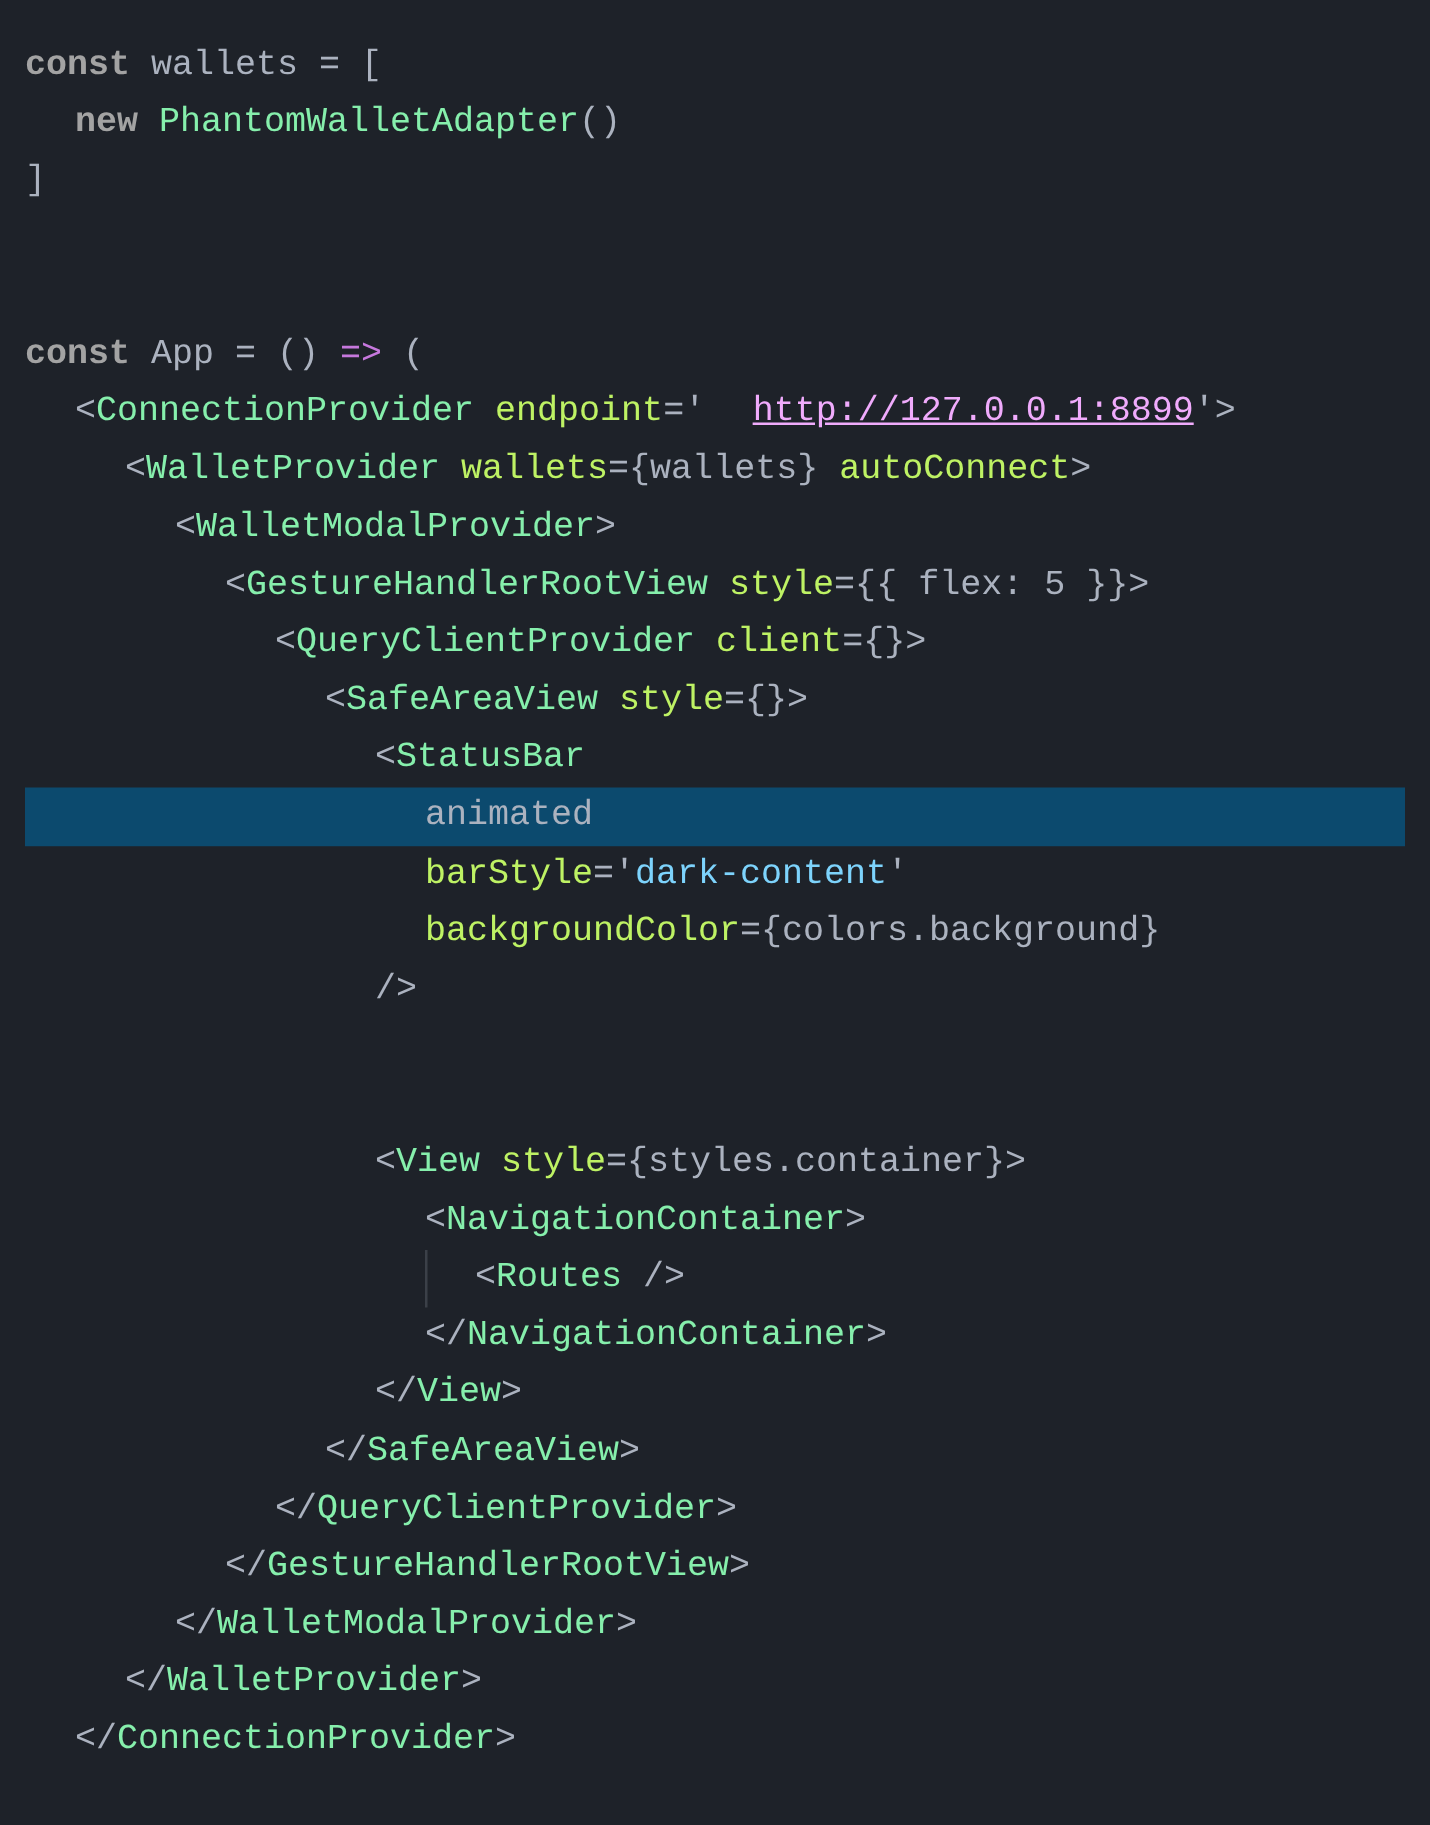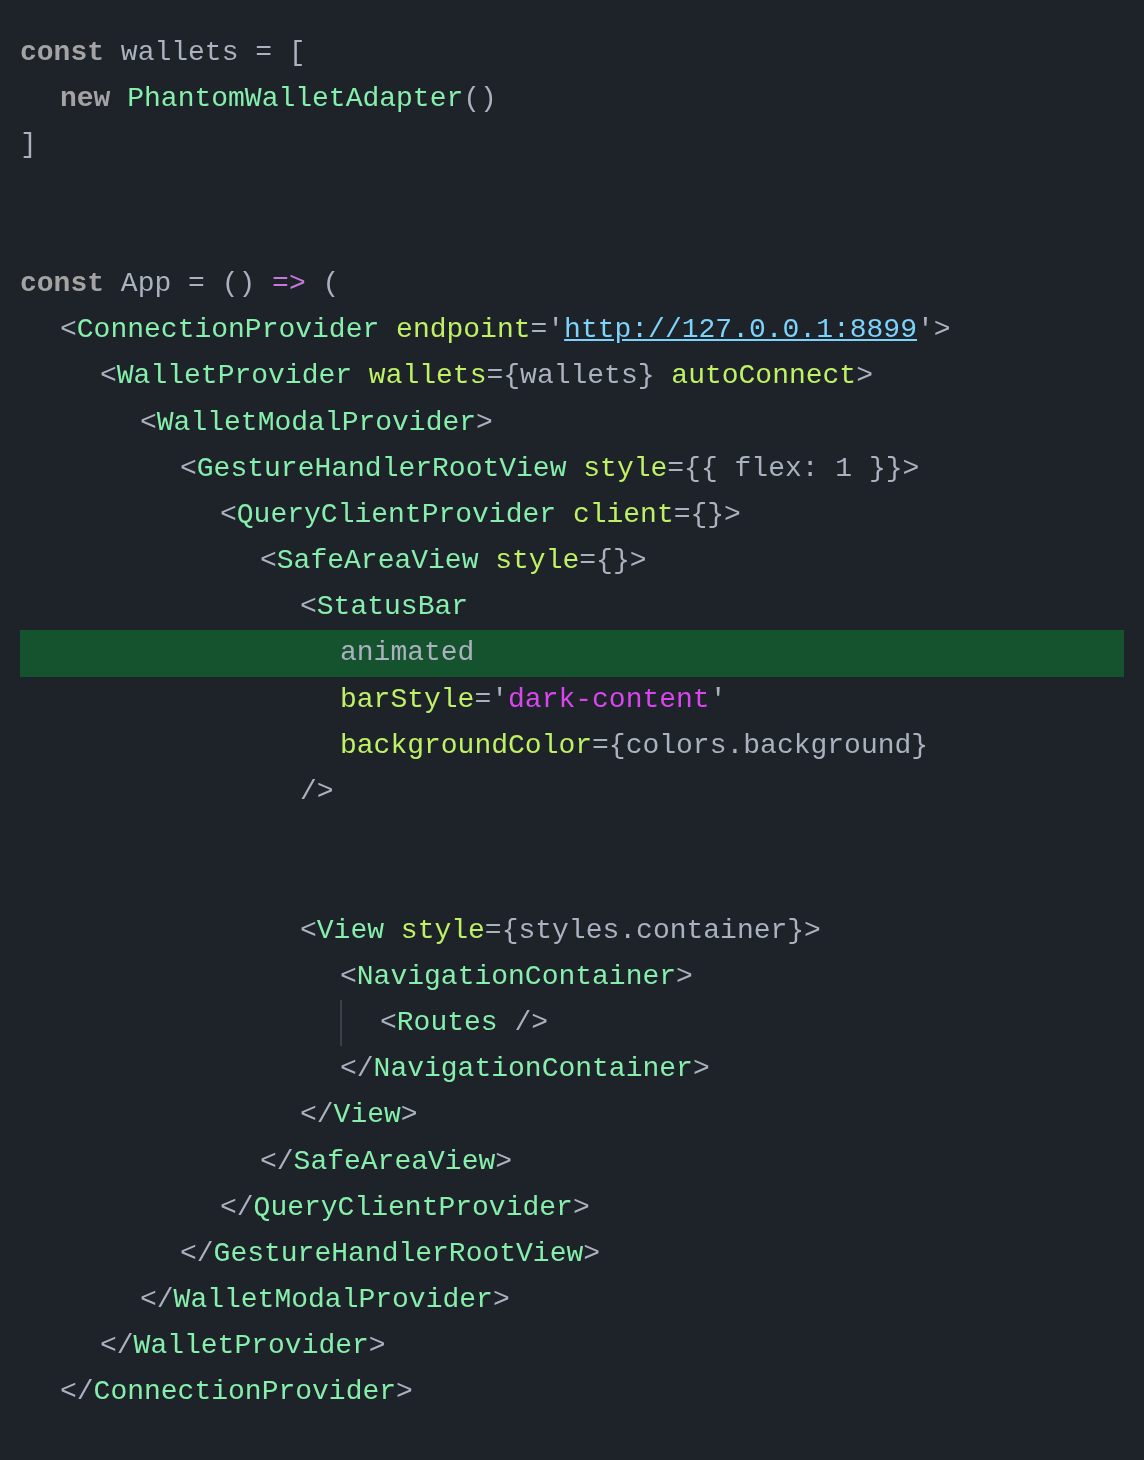--- a/index.html
+++ b/index.html
@@ -38,57 +38,57 @@
     .indent-4 { padding-left: 160px; }
     .indent-5 { padding-left: 200px; }
     .indent-6 { padding-left: 240px; }
     .indent-7 { padding-left: 280px; }
     .indent-8 { padding-left: 320px; }
 
     
     .kw    { color: #a3a3a3; font-weight: bold; }   
     .tag   { color: #86efac; }   
     .attr  { color: #bef264; }   
-    .str   { color: #d946ef; }   
-    .link  { color: #7dd3fc; text-decoration: underline; } 
+    .str   { color: #7dd3fc; }   
+    .link  { color: #f0abfc; text-decoration: underline; margin-left: 38px; } 
     .punc  { color: #abb2bf; }   
     .plain { color: #abb2bf; }   
     .arrow { color: #c678dd; }   
     .eq    { color: #abb2bf; }
     .indent-bar {
       display: inline-block;
       width: 2px;
       background-color: #3b4048;
       margin-right: 38px;
       align-self: stretch;
       min-height: 46px;
     }
 
     .highlighted-line {
-      background-color: #14532d;
+      background-color: #0c4a6e;
       display: flex;
       align-items: flex-start;
       white-space: pre;
       min-height: 46px;
     }
   </style>
 </head>
 <body>
 
 <div class="code-container">
 <div class="line indent-0"><span class="kw">const </span><span class="plain">wallets </span><span class="eq">= [</span></div>
     <div class="line indent-1"><span class="kw">new </span><span class="tag">PhantomWalletAdapter</span><span class="punc">()</span></div>
     <div class="line indent-0"><span class="punc">]</span></div>
     <div class="line indent-0">&nbsp;</div>
     <div class="line indent-0">&nbsp;</div>
     <div class="line indent-0"><span class="kw">const </span><span class="plain">App </span><span class="eq">= </span><span class="punc">() </span><span class="arrow">=&gt;</span><span class="punc"> (</span></div>
     <div class="line indent-1"><span class="punc">&lt;</span><span class="tag">ConnectionProvider </span><span class="attr">endpoint</span><span class="punc">='</span><span class="link">http://127.0.0.1:8899</span><span class="punc">'&gt;</span></div>
     <div class="line indent-2"><span class="punc">&lt;</span><span class="tag">WalletProvider </span><span class="attr">wallets</span><span class="punc">={</span><span class="plain">wallets</span><span class="punc">} </span><span class="attr">autoConnect</span><span class="punc">&gt;</span></div>
     <div class="line indent-3"><span class="punc">&lt;</span><span class="tag">WalletModalProvider</span><span class="punc">&gt;</span></div>
-    <div class="line indent-4"><span class="punc">&lt;</span><span class="tag">GestureHandlerRootView </span><span class="attr">style</span><span class="punc">={{</span><span class="plain"> flex: 1 </span><span class="punc">}}&gt;</span></div>
+    <div class="line indent-4"><span class="punc">&lt;</span><span class="tag">GestureHandlerRootView </span><span class="attr">style</span><span class="punc">={{</span><span class="plain"> flex: 5 </span><span class="punc">}}&gt;</span></div>
     <div class="line indent-5"><span class="punc">&lt;</span><span class="tag">QueryClientProvider </span><span class="attr">client</span><span class="punc">={</span><span class="punc">}&gt;</span></div>
     <div class="line indent-6"><span class="punc">&lt;</span><span class="tag">SafeAreaView </span><span class="attr">style</span><span class="punc">={</span><span class="punc">}&gt;</span></div>
     <div class="line indent-7"><span class="punc">&lt;</span><span class="tag">StatusBar</span></div>
     <div class="highlighted-line" style="padding-left: 320px;"><span class="plain">animated</span></div>
     <div class="line indent-8"><span class="attr">barStyle</span><span class="punc">='</span><span class="str">dark-content</span><span class="punc">'</span></div>
     <div class="line indent-8"><span class="attr">backgroundColor</span><span class="punc">={</span><span class="plain">colors.background</span><span class="punc">}</span></div>
     <div class="line indent-7"><span class="punc">/&gt;</span></div>
     <div class="line indent-0">&nbsp;</div>
     <div class="line indent-0">&nbsp;</div>
     <div class="line indent-7"><span class="punc">&lt;</span><span class="tag">View </span><span class="attr">style</span><span class="punc">={</span><span class="plain">styles.container</span><span class="punc">}&gt;</span></div>

